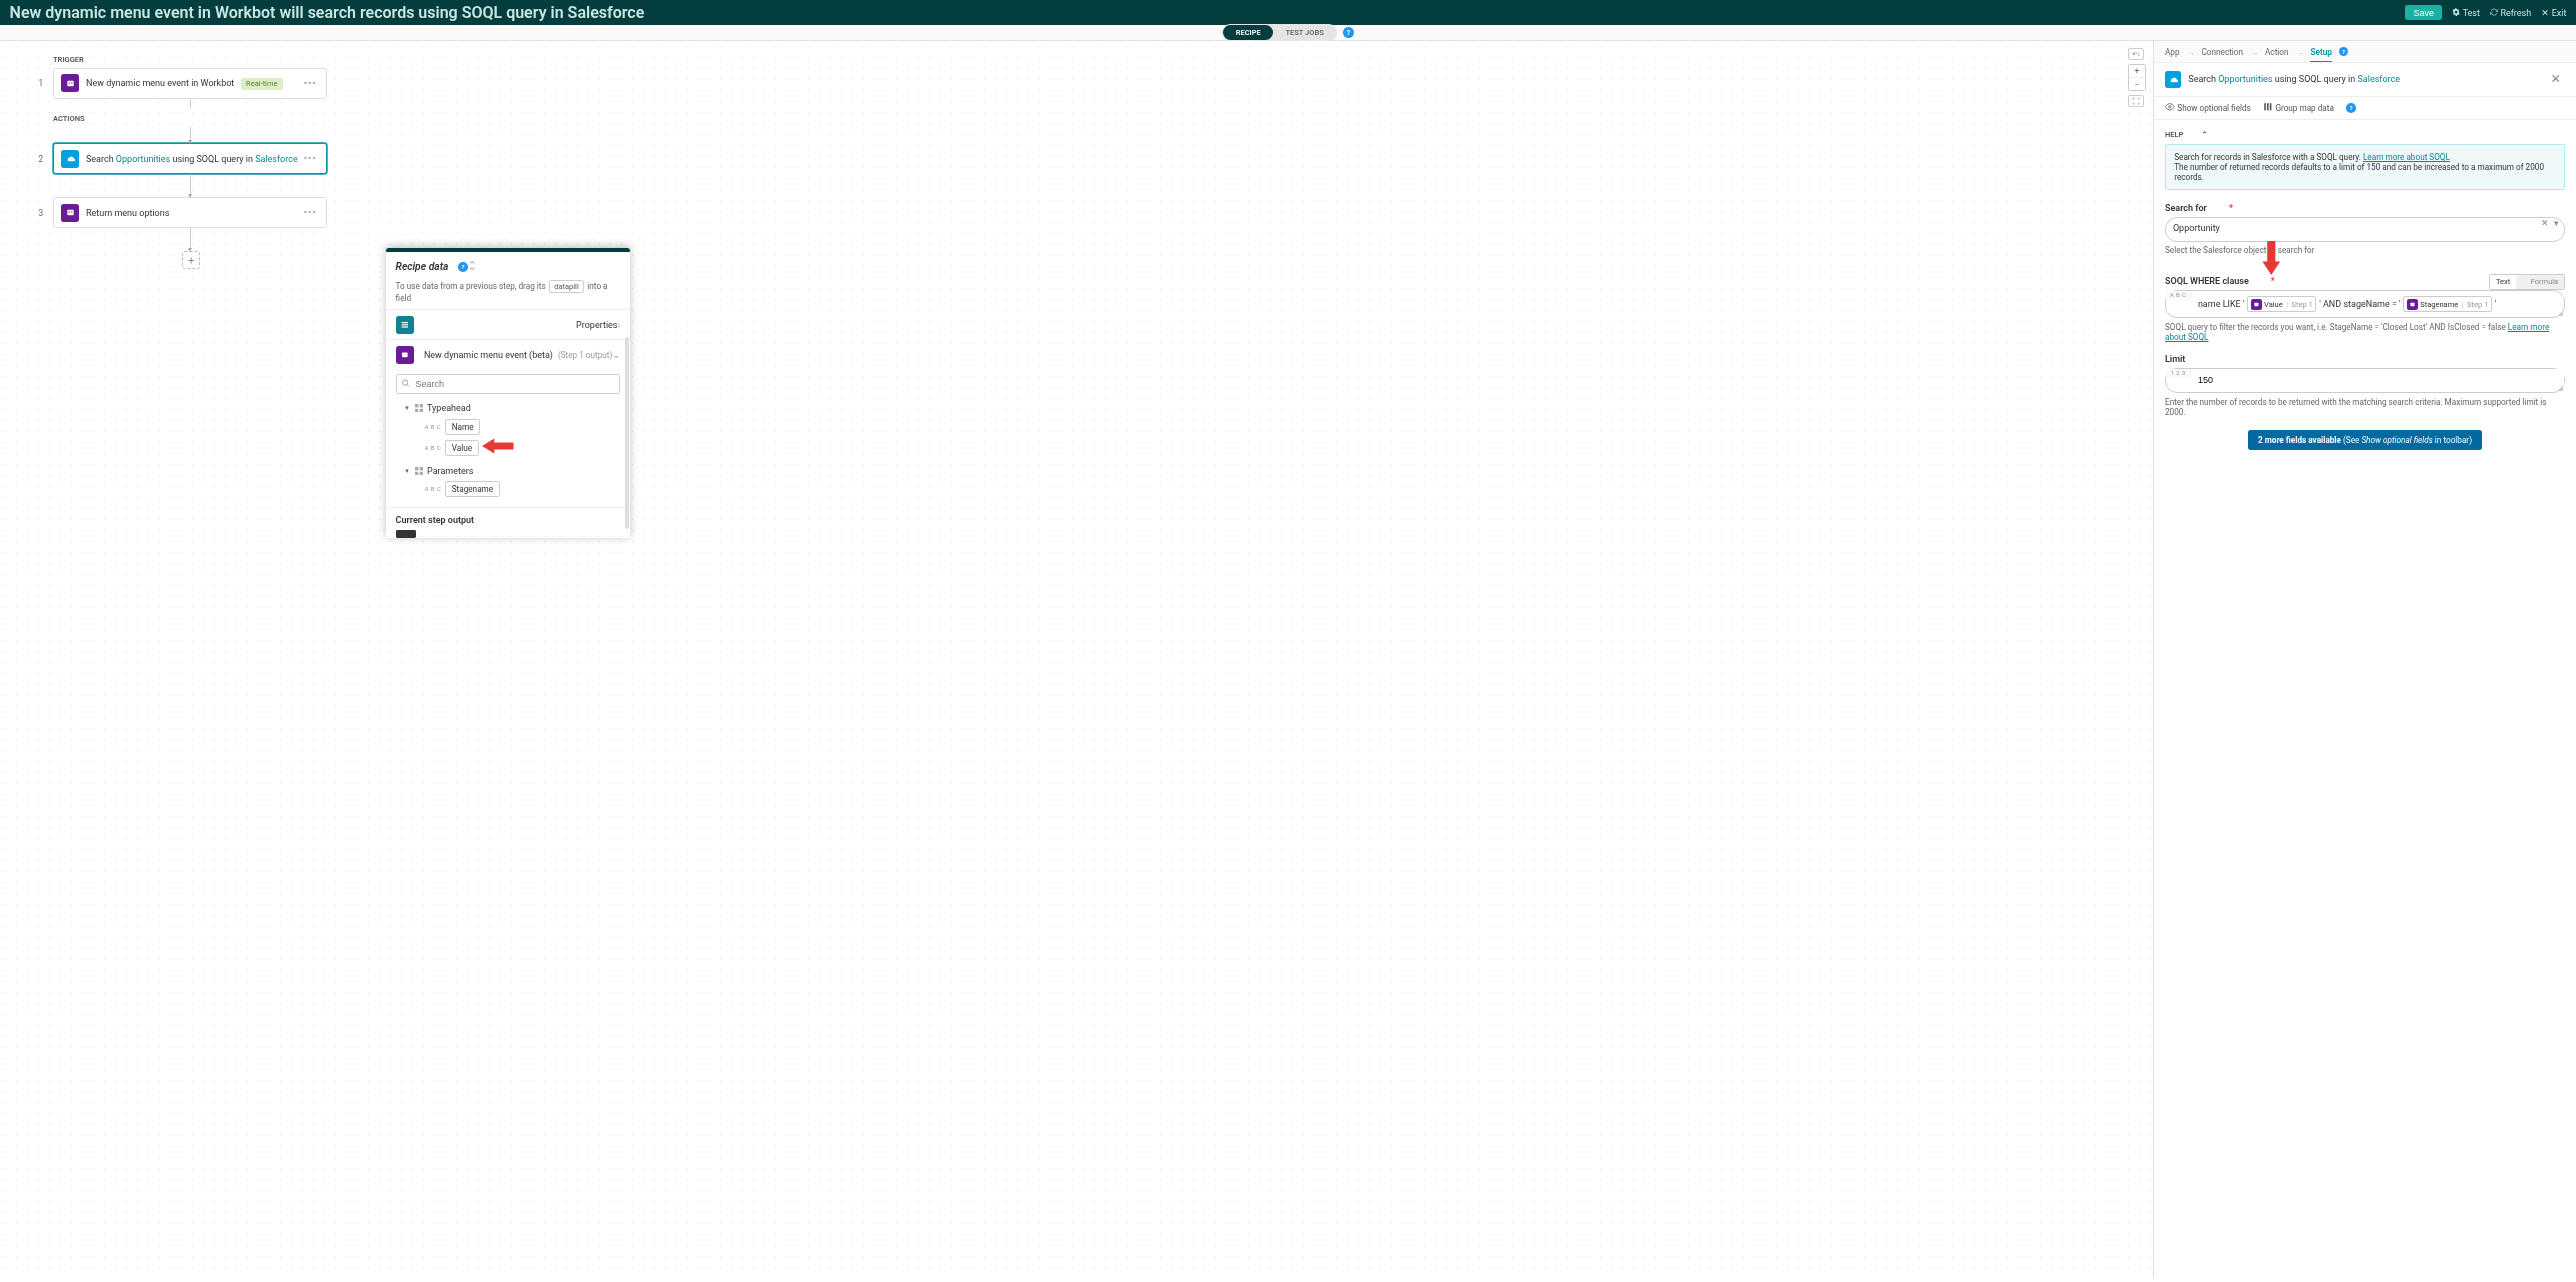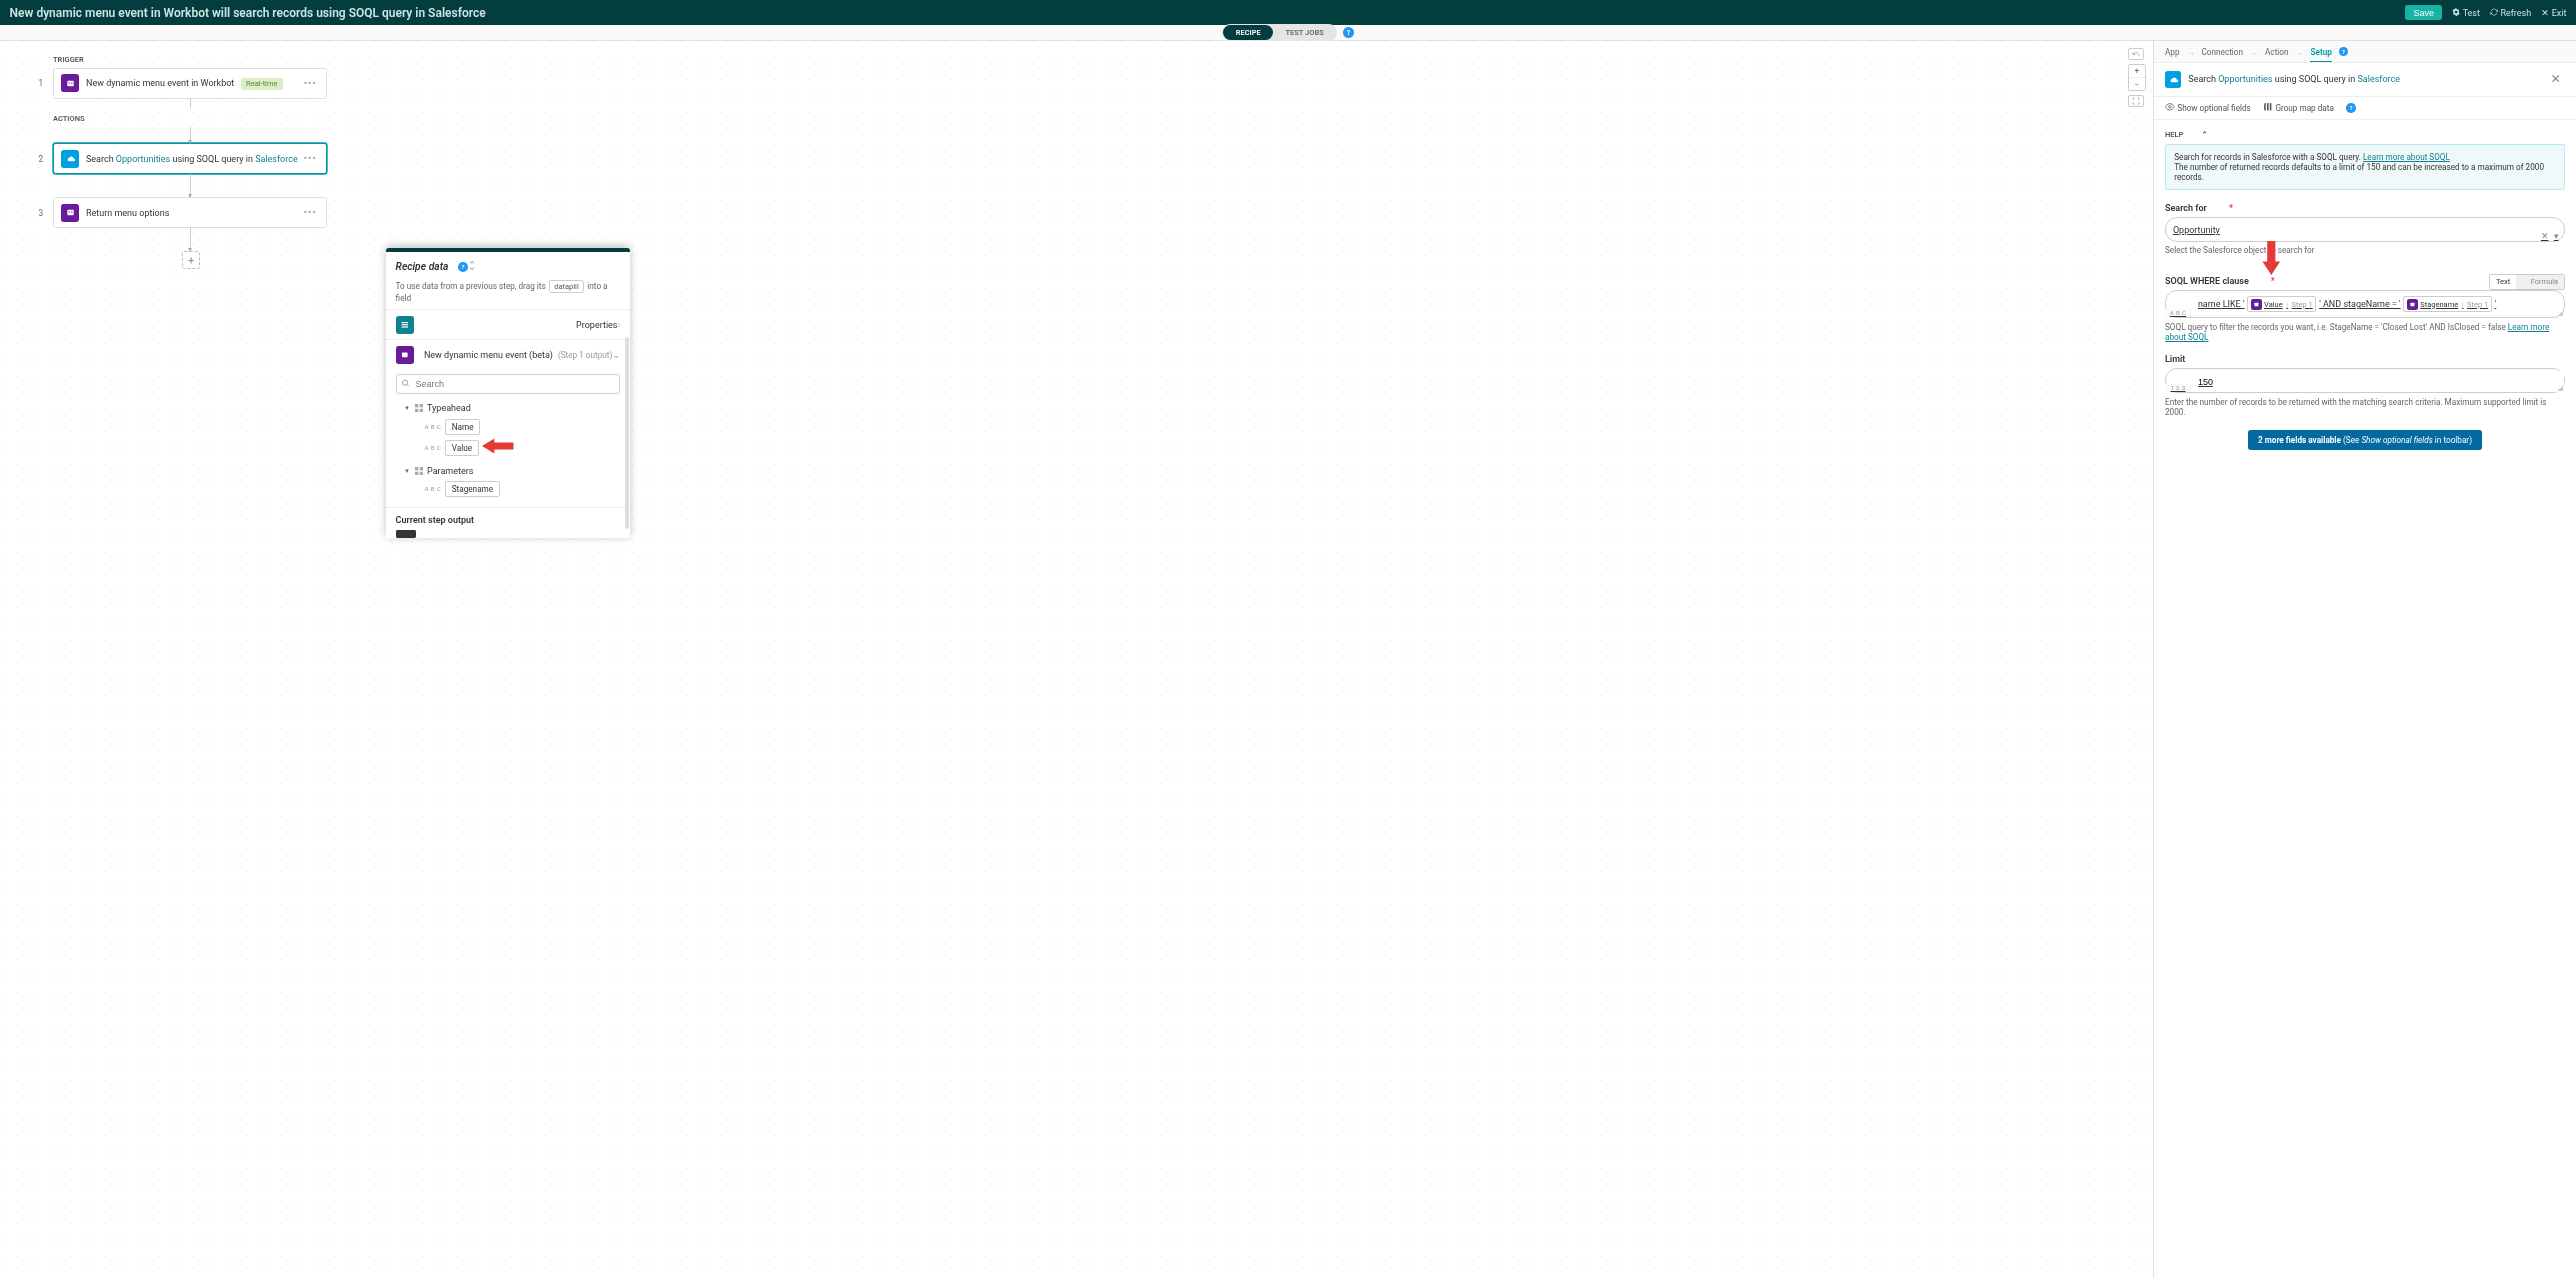--- a/index.html
+++ b/index.html
@@ -1,21 +1,21 @@
 <!DOCTYPE html>
 <html style="font-size:11px"><head>
 <meta charset="utf-8">
 <style>
   * { box-sizing: border-box; margin: 0; padding: 0; }
   body { font-family: -apple-system, BlinkMacSystemFont, "Segoe UI", Roboto, Helvetica, Arial, sans-serif; font-size: 9px; color: #333; background: #fff; }
   a { color: #108291; text-decoration: underline; }
   
   
   .topbar { background: #033d3e; color: #e0f2f1; height: 25px; display: flex; align-items: center; padding: 0 9.6px; justify-content: space-between; }
-  .topbar-title { font-size: 12px; font-weight: 600; color: #c9e5e4; }
+  .topbar-title { font-size: 16px; font-weight: 600; color: #c9e5e4; }
   .topbar-actions { display: flex; align-items: center; gap: 9.6px; }
   .save-btn { background: #17b4a6; color: #fff; border: none; padding: 2.7px 8.2px; border-radius: 2.7px; font-size: 9px; cursor: pointer; }
   .topbar-link { color: #c9e5e4; font-size: 9px; display: flex; align-items: center; gap: 2.7px; cursor: pointer; }
   .topbar-icon { width: 8.2px; height: 8.2px; display: inline-flex; align-items: center; justify-content: center; }
   
   
   .tab-switcher-bar { background: #fafafa; height: 16px; display: flex; align-items: center; justify-content: center; border-bottom: 0.7px solid #e0e0e0; position: relative; }
   .pill-tabs { display: flex; background: #e5e5e5; border-radius: 13.7px; padding: 1.4px; }
   .pill-tab { padding: 2.7px 12.3px; border-radius: 13.7px; font-size: 7.5px; font-weight: 600; cursor: pointer; color: #666; }
   .pill-tab.active { background: #033d3e; color: #fff; }
@@ -102,21 +102,21 @@
   .rp-toolbar-item { display: flex; align-items: center; gap: 2.7px; color: #555; cursor: pointer; }
   .eye-icon, .map-icon { width: 9.6px; height: 9.6px; }
   
   .rp-body { padding: 9.6px 11px; }
   .help-toggle { display: flex; align-items: center; gap: 18px; font-size: 7.5px; font-weight: 600; color: #555; cursor: pointer; margin-bottom: 5.5px; }
   .help-box { background: #f0f9fa; border: 0.7px solid #b2ebf2; padding: 6.9px 8.2px; font-size: 8.2px; color: #333; border-radius: 2.1px; margin-bottom: 12.3px; }
   
   .field-group { margin-bottom: 12.3px; }
   .field-label { font-size: 9px; font-weight: 600; margin-bottom: 4.1px; display: flex; align-items: center; gap: 20px; }
   .field-label .req { color: #e53935; margin-left: 2.1px; }
-  .field-wrap { display: flex; align-items: flex-end; border: 0.7px solid #ccc; border-radius: 12px; background: #fff; min-height: 25px; position: relative; text-decoration: underline; }
+  .field-wrap { display: flex; align-items: flex-start; border: 0.7px solid #ccc; border-radius: 12px; background: #fff; min-height: 25px; position: relative; }
   .field-prefix { width: 25px; background: #fafafa; border-right: 0.7px solid #eee; display: flex; align-items: center; justify-content: center; font-size: 6.2px; color: #999; letter-spacing: 0.3px; }
   .field-input { flex: 1; padding: 5.5px 6.9px; border: none; outline: none; font-size: 9px; display: flex; align-items: center; flex-wrap: wrap; gap: 1.4px; }
   .field-input-plain { flex: 1; padding: 5.5px 6.9px; border: none; outline: none; font-size: 9px; }
   .field-actions { display: flex; align-items: center; padding: 0 5.5px; gap: 5.5px; color: #888; }
   .field-hint { font-size: 8.2px; color: #666; margin-top: 3.4px; }
   .mode-toggle { position: absolute; right: -0.7px; top: -16.4px; display: flex; border: 0.7px solid #ccc; border-radius: 2.1px; overflow: hidden; font-size: 7.5px; }
   .mode-toggle span { padding: 2.1px 5.5px; cursor: pointer; background: #fff; }
   .mode-toggle span.active { background: #fff; color: #333; }
   .mode-toggle span.inactive { background: #f0f0f0; color: #888; padding-left: 15px; }
   

